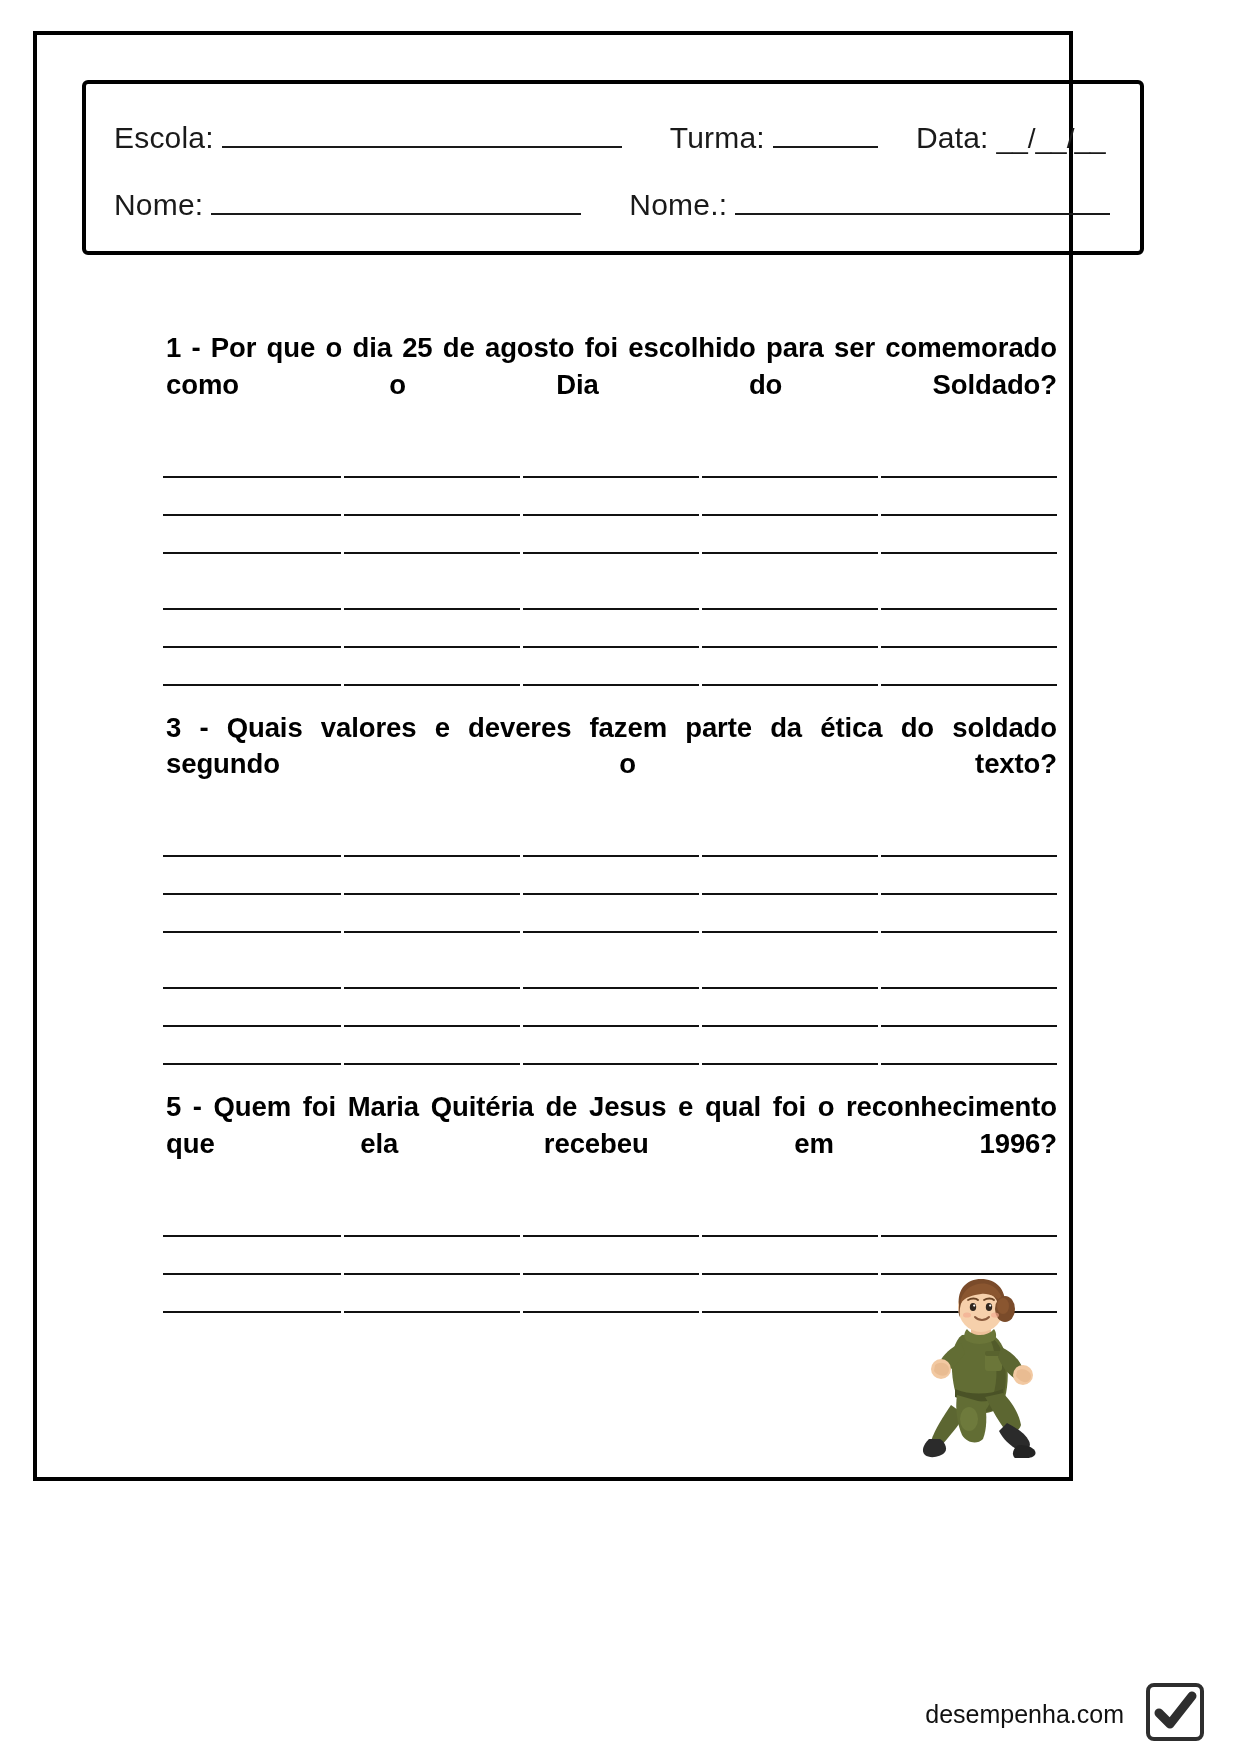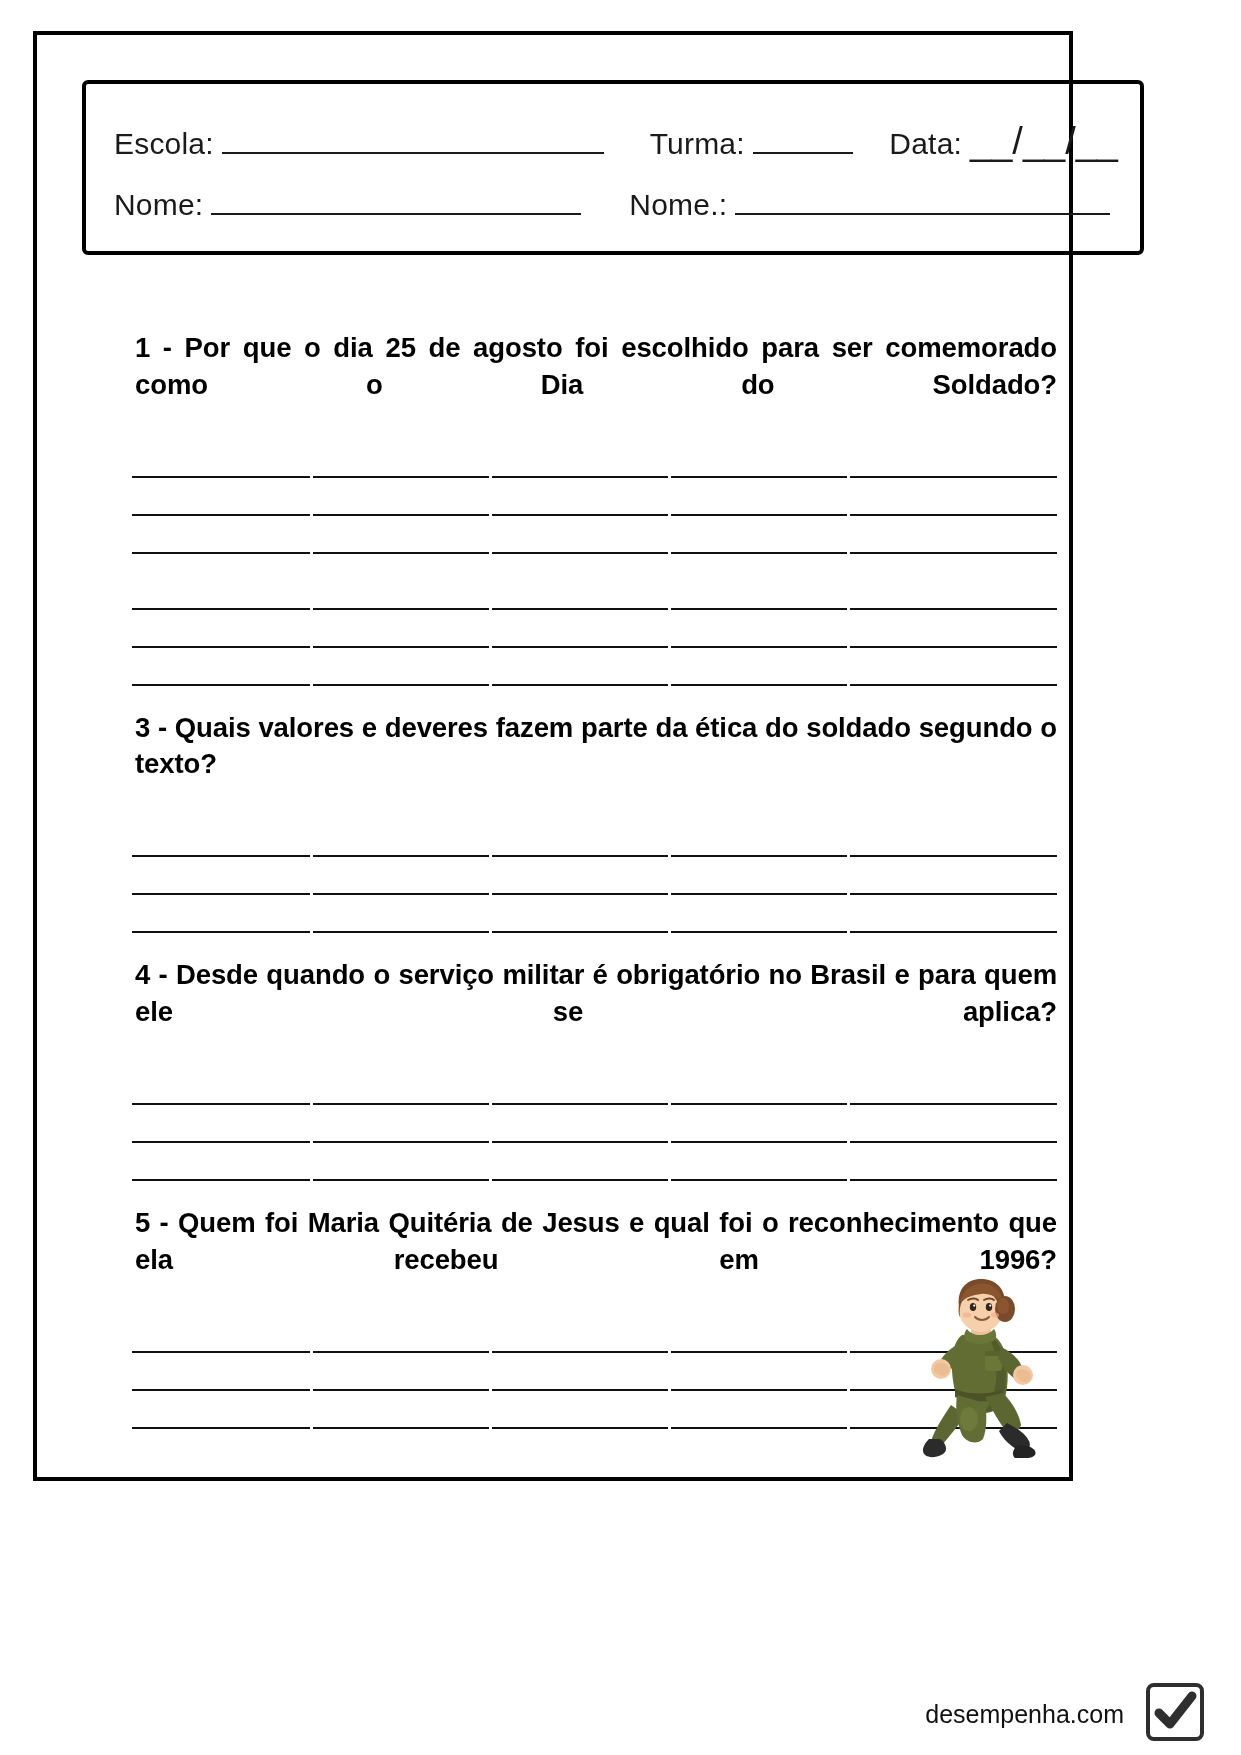--- a/index.html
+++ b/index.html
@@ -64,34 +64,35 @@
   }
   .rule-escola { width: 400px; }
   .rule-turma  { width: 105px; }
   .rule-nome   { width: 370px; }
   .rule-prof   { width: 375px; }
 
   .gap-md { display: inline-block; width: 38px; }
   .gap-lg { display: inline-block; width: 48px; }
 
   .date-slots {
-    font-size: 38px;
+    font-size: 28px;
     letter-spacing: 0px;
     margin-left: 8px;
   }
 
   
   .questions {
     position: absolute;
     left: 95px;
     top: 295px;
     width: 925px;
   }
   .question-block {
     margin-bottom: 0px;
+    margin-left: 31px;
   }
   .q-text {
     font-size: 27.5px;
     font-weight: bold;
     line-height: 1.33;
     color: #000000;
     text-align: justify;
     text-justify: inter-word;
     margin: 0 0 6px 3px;
     letter-spacing: -0.1px;
@@ -268,21 +269,20 @@
             <span class="notch" style="left: 178px;"></span>
             <span class="notch" style="left: 357px;"></span>
             <span class="notch" style="left: 536px;"></span>
             <span class="notch" style="left: 715px;"></span>
           </div>
       </div>
     </div>
     <div class="q-gap"></div>
 
     <div class="question-block">
-      <p class="q-text">4 - Desde quando o serviço militar é obrigatório no Brasil e para quem ele se aplica?</p>
       <div class="answer-lines">
         <div class="answer-line">
             <span class="seg"></span>
             <span class="notch" style="left: 178px;"></span>
             <span class="notch" style="left: 357px;"></span>
             <span class="notch" style="left: 536px;"></span>
             <span class="notch" style="left: 715px;"></span>
           </div>
         <div class="answer-line">
             <span class="seg"></span>

